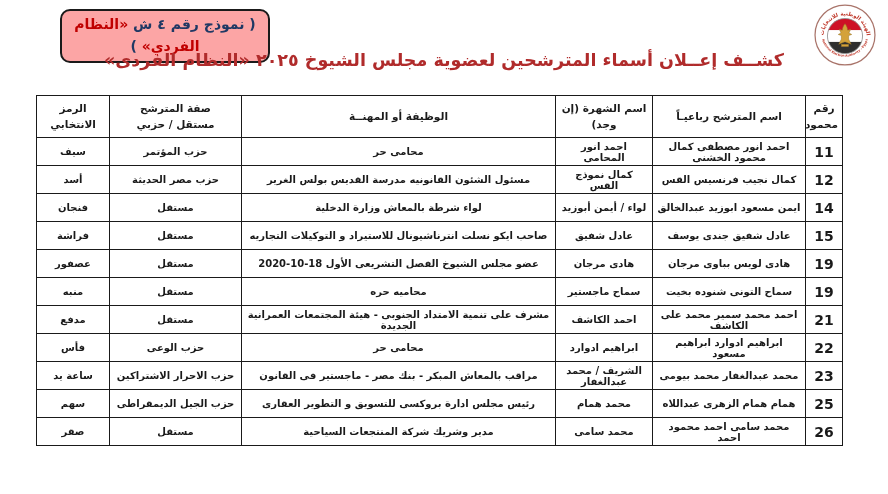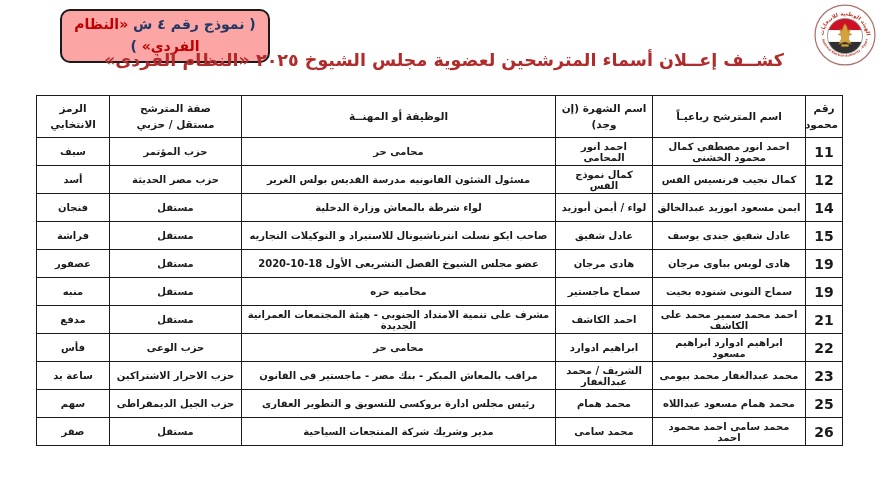--- a/index.html
+++ b/index.html
@@ -228,21 +228,21 @@
           <td class="serial">23</td>
           <td>محمد عبدالغفار محمد بيومى</td>
           <td>الشريف / محمد عبدالغفار</td>
           <td>مراقب بالمعاش المبكر - بنك مصر - ماجستير فى القانون</td>
           <td>حزب الاحرار الاشتراكين</td>
           <td>ساعة يد</td>
         </tr>
 
         <tr>
           <td class="serial">25</td>
-          <td>محمد همام مسعود عبداللاه</td>
+          <td>همام همام الزهرى عبداللاه</td>
           <td>محمد همام</td>
           <td>رئيس مجلس ادارة بروكسى للتسويق و التطوير العقارى</td>
           <td>حزب الجيل الديمقراطى</td>
           <td>سهم</td>
         </tr>
 
         <tr>
           <td class="serial">26</td>
           <td>محمد سامى احمد محمود احمد</td>
           <td>محمد سامى</td>

